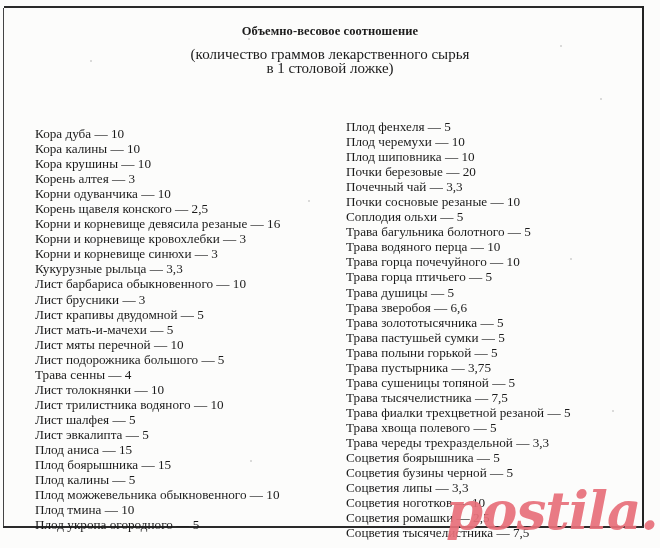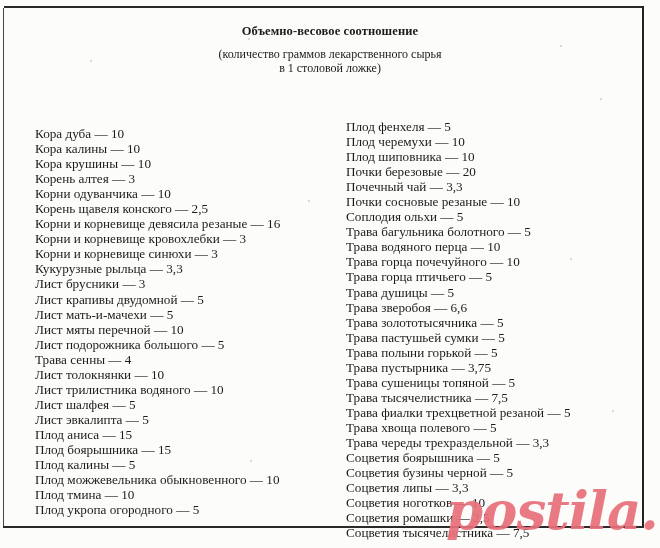--- a/index.html
+++ b/index.html
@@ -52,21 +52,21 @@
       text-align: center;
       font-size: 12.5px;
       font-weight: bold;
       letter-spacing: 0.1px;
     }
     .subtitle {
       position: absolute;
       left: 0; top: 47px;
       width: 660px;
       text-align: center;
-      font-size: 12px;
+      font-size: 15px;
       line-height: 14px;
     }
     .col {
       position: absolute;
       margin: 16px;
       padding: 0;
       list-style: none;
       font-size: 13.2px;
       line-height: 15.05px;
       white-space: nowrap;
@@ -113,20 +113,21 @@
       <li><span>Кора дуба</span><span> — </span><span>10</span></li>
       <li><span>Кора калины</span><span> — </span><span>10</span></li>
       <li><span>Кора крушины</span><span> — </span><span>10</span></li>
       <li><span>Корень алтея</span><span> — </span><span>3</span></li>
       <li><span>Корни одуванчика</span><span> — </span><span>10</span></li>
       <li><span>Корень щавеля конского</span><span> — </span><span>2,5</span></li>
       <li><span>Корни и корневище девясила резаные</span><span> — </span><span>16</span></li>
       <li><span>Корни и корневище кровохлебки</span><span> — </span><span>3</span></li>
       <li><span>Корни и корневище синюхи</span><span> — </span><span>3</span></li>
       <li><span>Кукурузные рыльца</span><span> — </span><span>3,3</span></li>
+      <li><span>Лист барбариса обыкновенного</span><span> — </span><span>10</span></li>
       <li><span>Лист брусники</span><span> — </span><span>3</span></li>
       <li><span>Лист крапивы двудомной</span><span> — </span><span>5</span></li>
       <li><span>Лист мать-и-мачехи</span><span> — </span><span>5</span></li>
       <li><span>Лист мяты перечной</span><span> — </span><span>10</span></li>
       <li><span>Лист подорожника большого</span><span> — </span><span>5</span></li>
       <li><span>Трава сенны</span><span> — </span><span>4</span></li>
       <li><span>Лист толокнянки</span><span> — </span><span>10</span></li>
       <li><span>Лист трилистника водяного</span><span> — </span><span>10</span></li>
       <li><span>Лист шалфея</span><span> — </span><span>5</span></li>
       <li><span>Лист эвкалипта</span><span> — </span><span>5</span></li>

